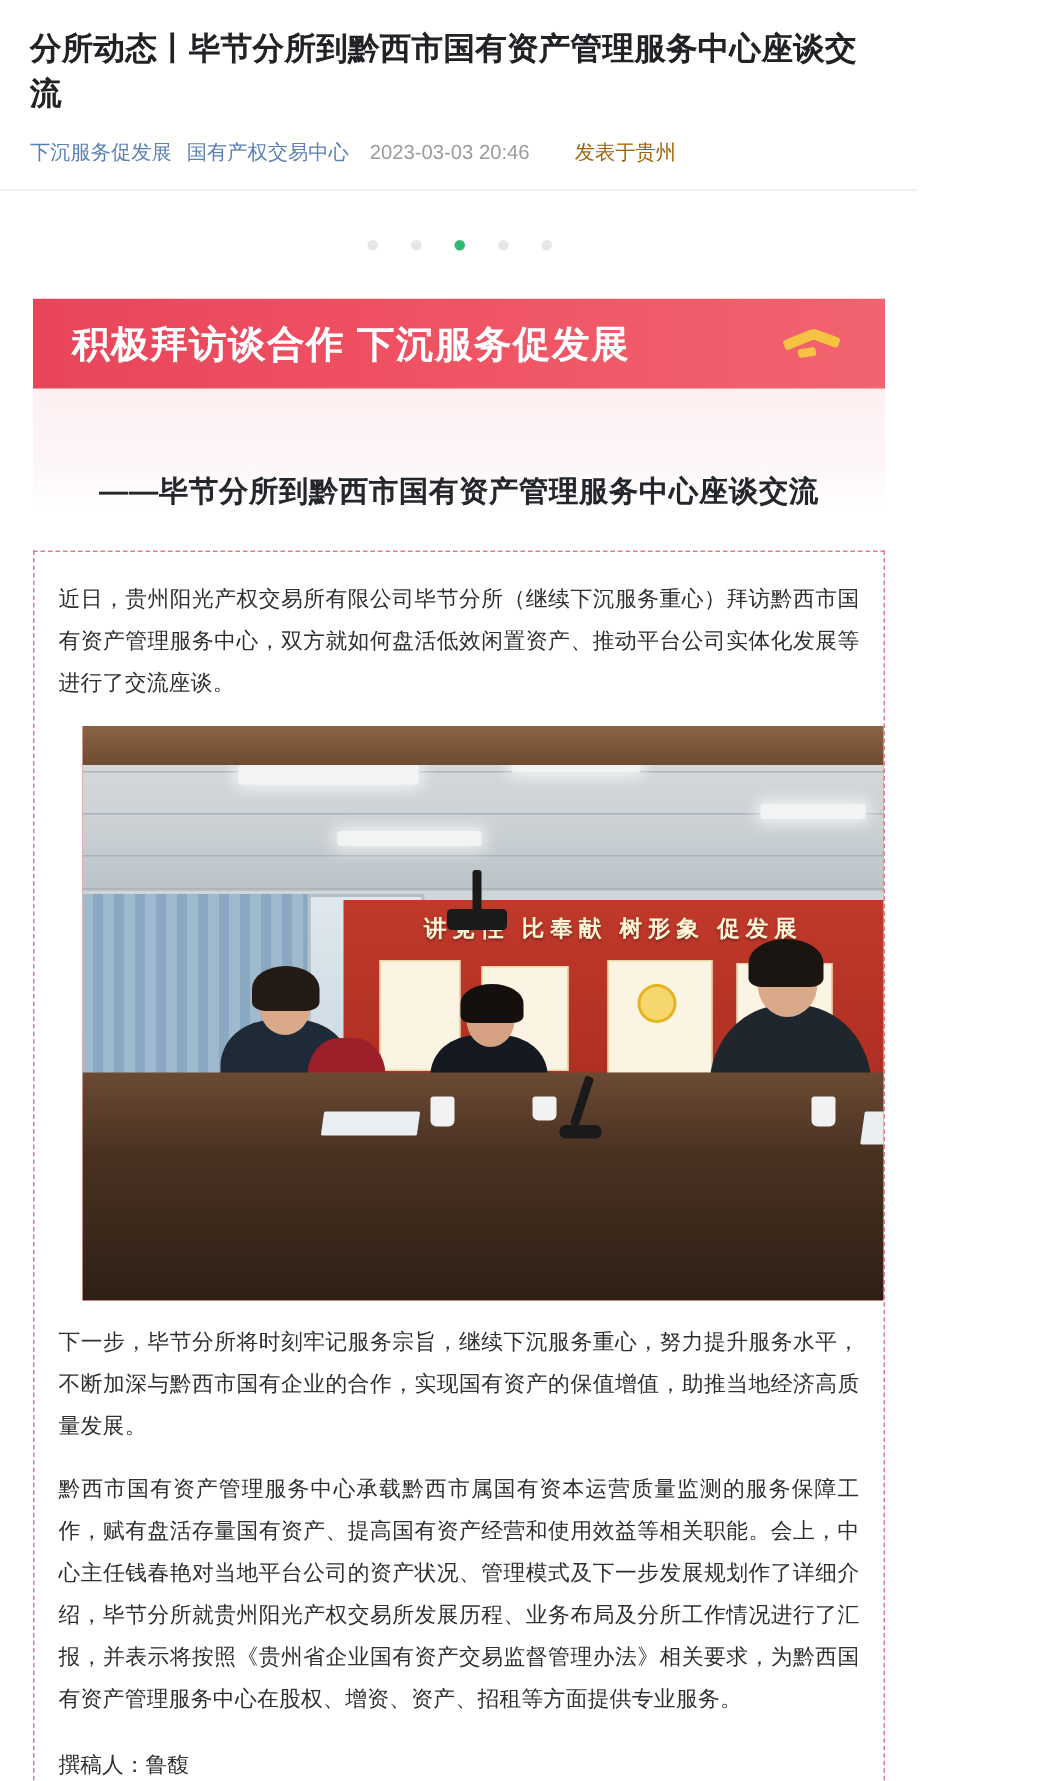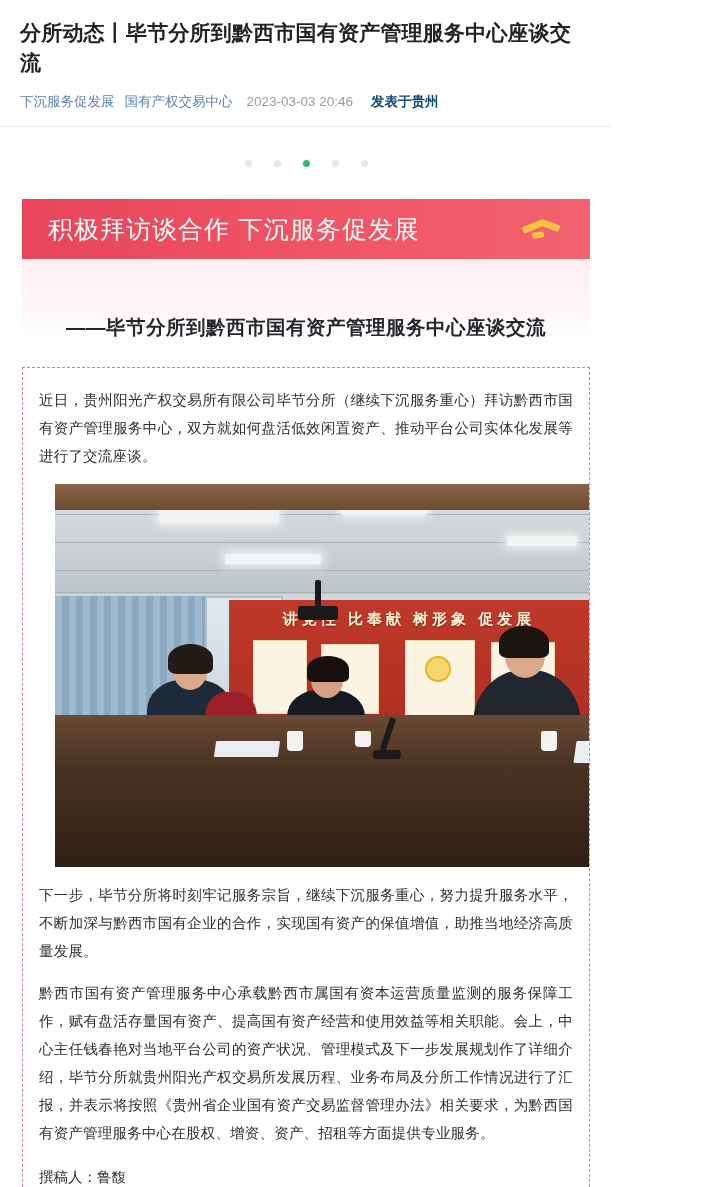--- a/index.html
+++ b/index.html
@@ -30,21 +30,21 @@
     display: flex;
     align-items: center;
     gap: 10px;
     font-size: 13.5px;
     line-height: 20px;
     padding-bottom: 14px;
   }
   .meta-account { color: #5a7fb5; }
   .meta-org { color: #5a7fb5; }
   .meta-time { color: #9b9b9b; margin-left: 4px; }
-  .meta-loc { color: #0c4a6e; margin-left: 8px; font-weight: bold; }
+  .meta-loc { color: #a16207; margin-left: 20px; }
 
   .header-divider {
     height: 1px;
     background: #ededed;
     width: 100%;
   }
 
   
   .dots-wrap {
     height: 72px;
@@ -71,21 +71,21 @@
   .banner-top {
     background: linear-gradient(90deg, #e8455b 0%, #ef5263 45%, #f2636f 100%);
     height: 60px;
     display: flex;
     align-items: center;
     position: relative;
   }
   .banner-top-text {
     color: #ffffff;
     font-size: 25px;
-    font-weight: 400;
+    font-weight: 700;
     letter-spacing: 1px;
     padding-left: 26px;
     white-space: nowrap;
   }
   .ribbon {
     position: absolute;
     right: 22px;
     top: 14px;
     width: 46px;
     height: 30px;

